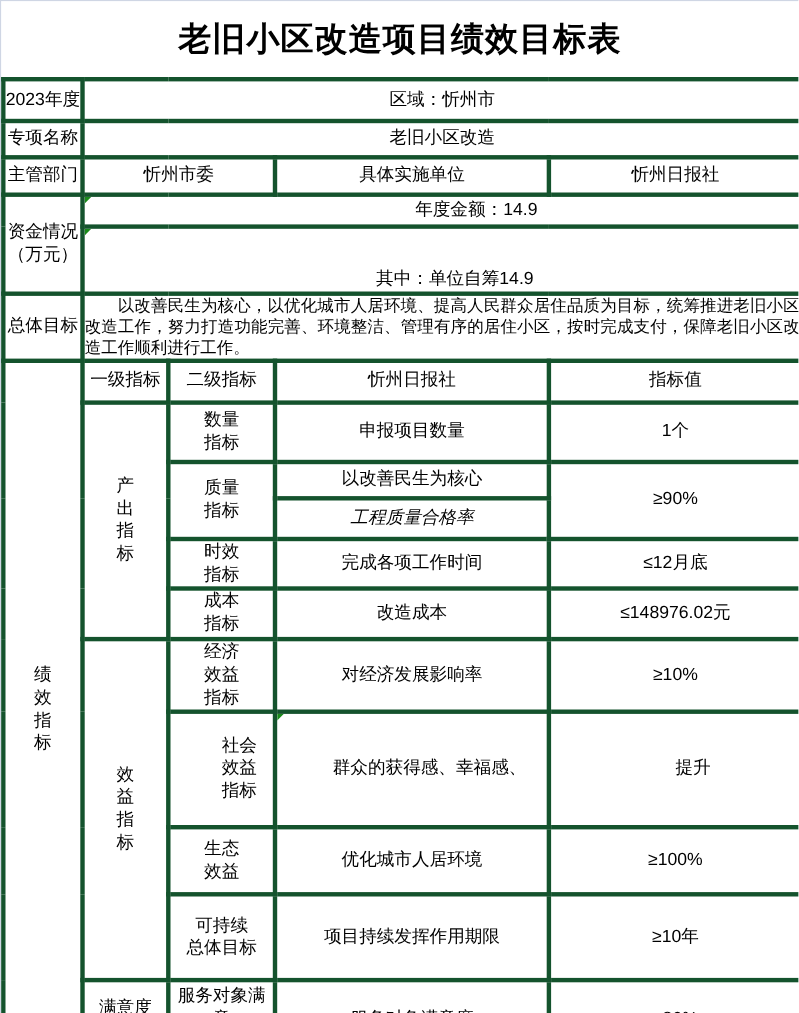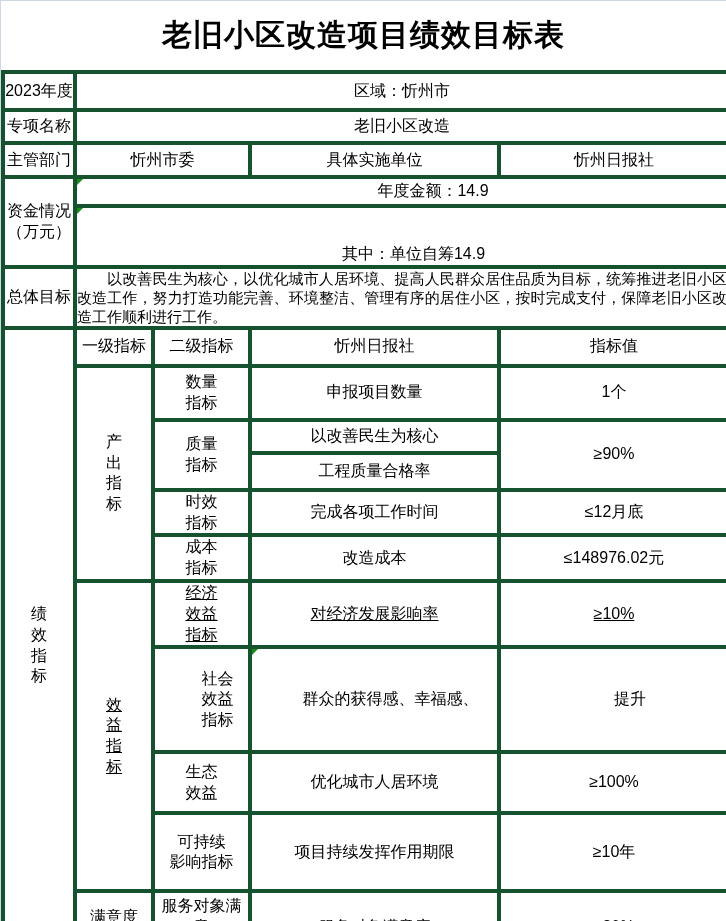--- a/index.html
+++ b/index.html
@@ -41,24 +41,24 @@
   
   tr.r-year td{height:34px;}
   tr.r-project td{height:29px;}
   tr.r-dept td{height:30px;border-radius:12px;}
   tr.r-fund1 td{height:25px;}
   tr.r-fund2 td{height:21px;}
   tr.r-goal td{height:54px;}
   tr.r-ihead td{height:34px;}
   tr.r-quantity td{height:50px;}
   tr.r-quality-a td{height:29px;}
-  tr.r-quality-b td{height:33px;}
+  tr.r-quality-b td{height:33px;font-style:italic;}
   tr.r-time td{height:41px;}
   tr.r-cost td{height:41px;}
-  tr.r-economic td{height:59px;text-decoration:underline;}
+  tr.r-economic td{height:59px;}
   tr.r-social td{height:101px;padding-left:32px;}
   tr.r-ecological td{height:57px;}
   tr.r-sustain td{height:74px;}
   tr.r-satisfaction td{height:68px;}
   
   .err-tri{
     position:absolute;top:0;left:0;width:0;height:0;
     border-top:6px solid #1a8a1a;border-right:6px solid transparent;
   }
 </style>
@@ -191,21 +191,21 @@
 
       <tr class="r-ecological">
         <td class="pre">生态
 效益</td>
         <td>优化城市人居环境</td>
         <td>≥100%</td>
       </tr>
 
       <tr class="r-sustain">
         <td class="pre">可持续
-影响指标</td>
+总体目标</td>
         <td>项目持续发挥作用期限</td>
         <td>≥10年</td>
       </tr>
 
       <tr class="r-satisfaction">
         <td class="pre">满意度
 指标</td>
         <td class="pre">服务对象满意
 度指标</td>
         <td>服务对象满意度</td>

